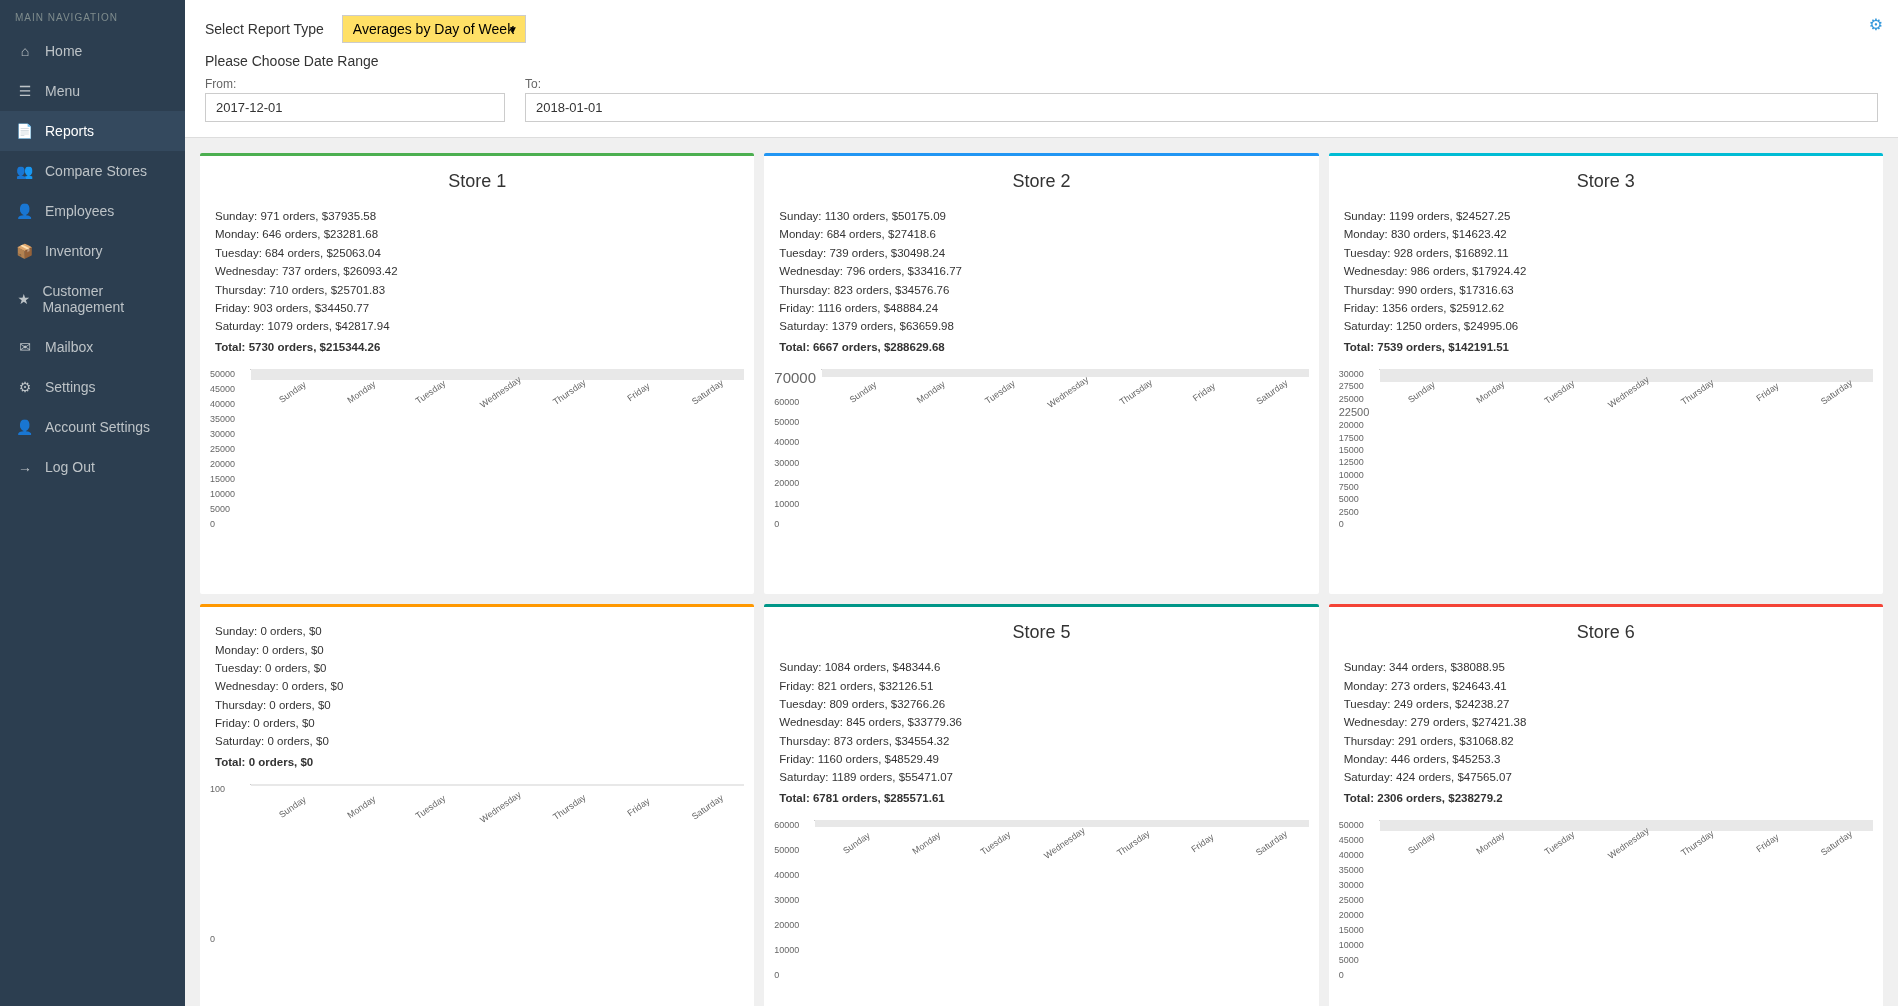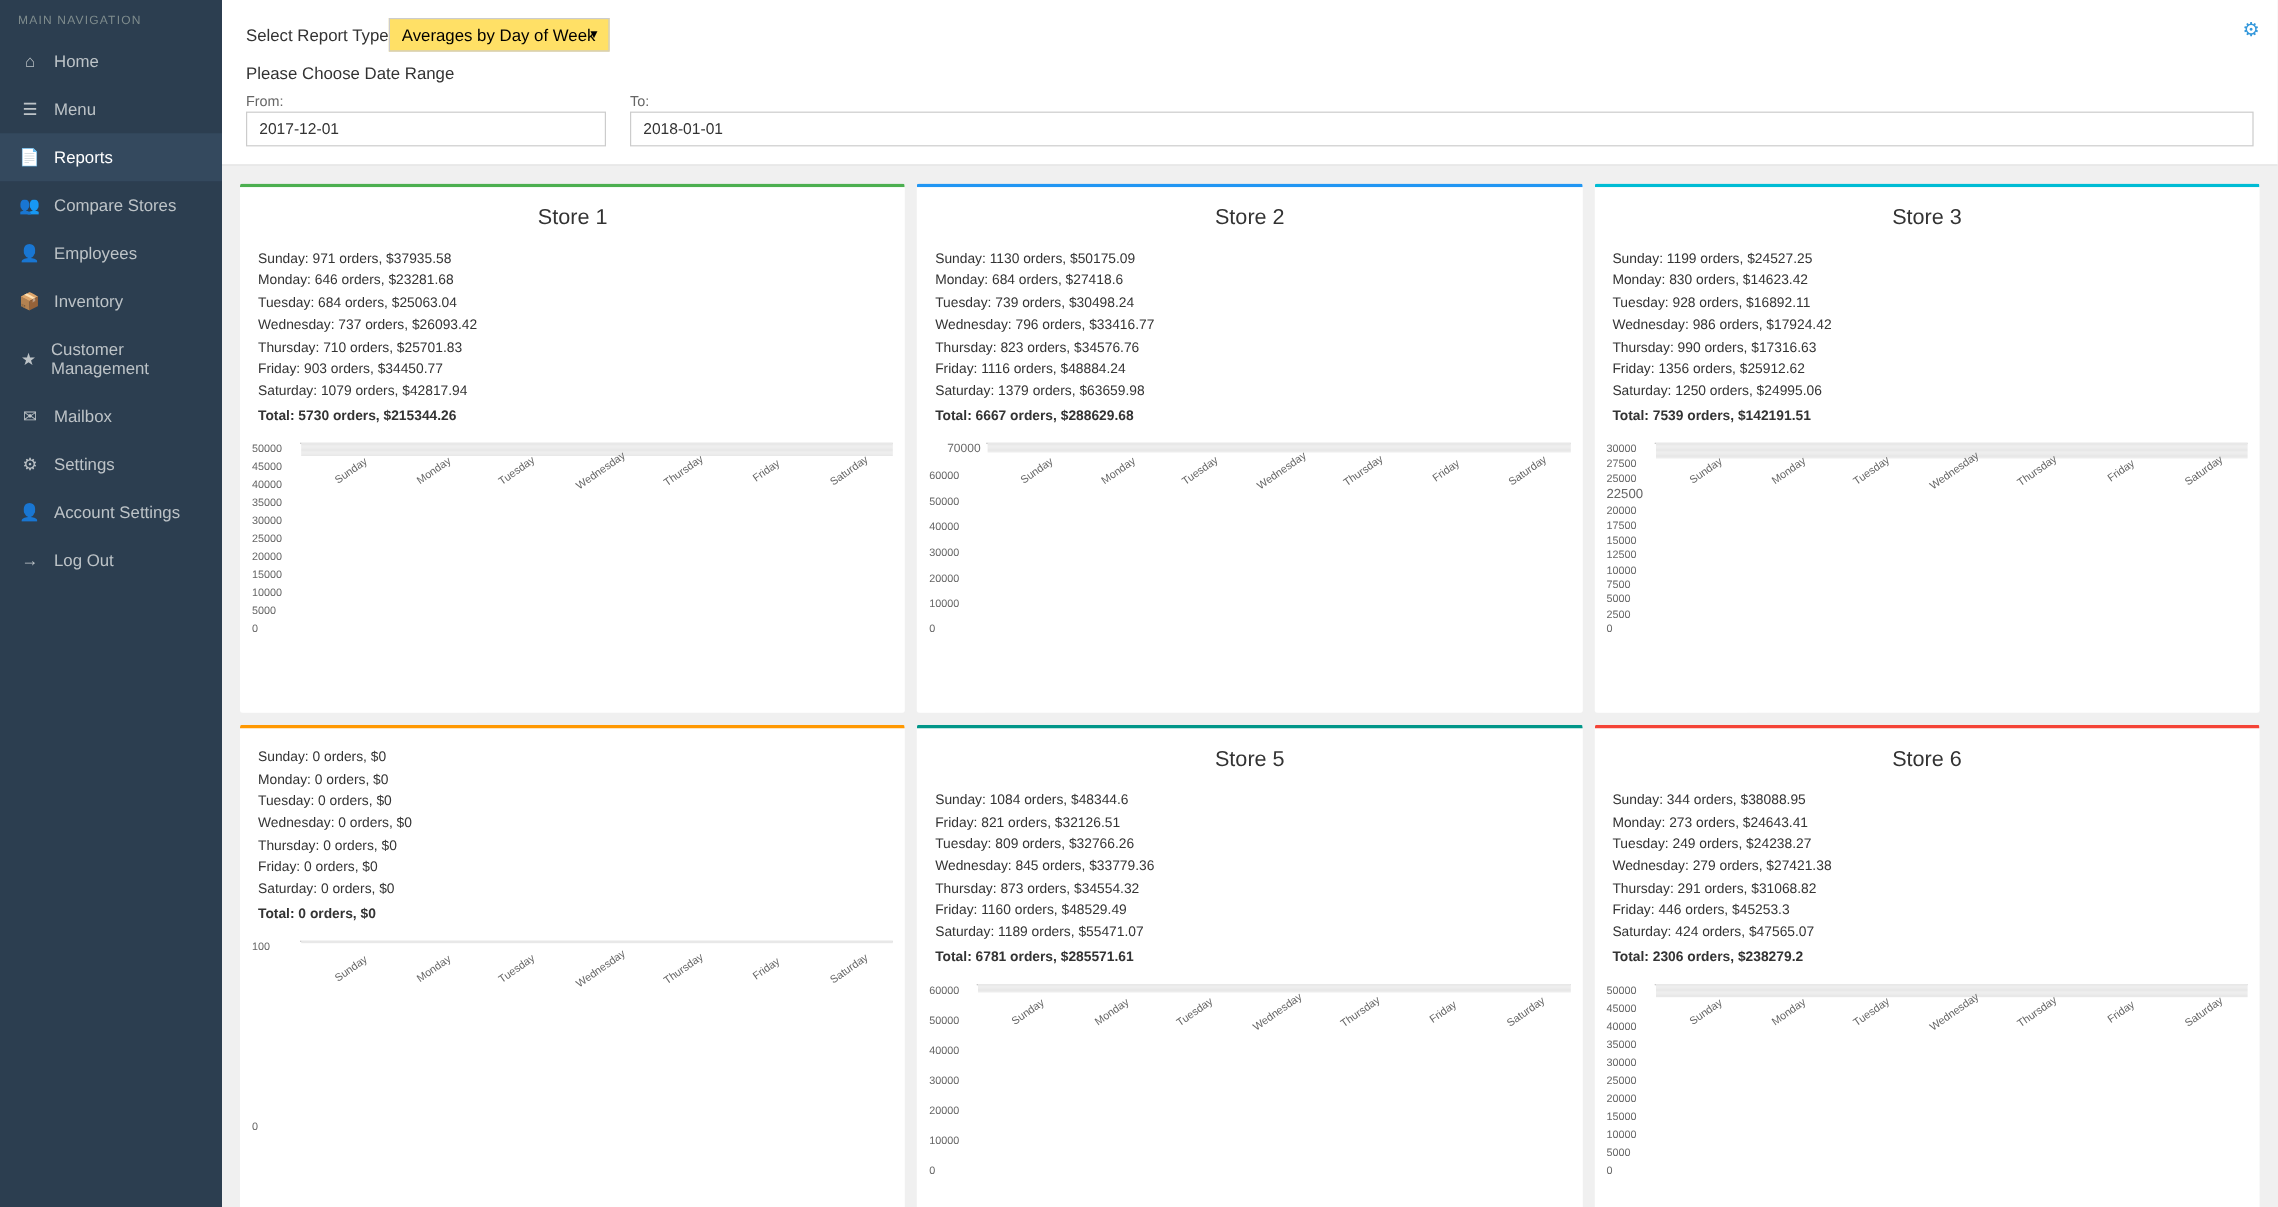--- a/index.html
+++ b/index.html
@@ -54,21 +54,21 @@
       padding: 15px 20px 15px 20px;
       border-bottom: 1px solid #ddd;
       position: sticky;
       top: 0;
       z-index: 10;
     }
 
     .report-type-row {
       display: flex;
       align-items: center;
-      gap: 0;
+      gap: 18px;
       margin-bottom: 10px;
     }
     .report-type-label {
       font-size: 14px;
       color: #333;
     }
     .report-type-select {
       background: #ffe066;
       border: 1px solid #ccc;
       padding: 5px 10px;
@@ -394,21 +394,21 @@
             <div>Wednesday: 796 orders, $33416.77</div>
             <div>Thursday: 823 orders, $34576.76</div>
             <div>Friday: 1116 orders, $48884.24</div>
             <div>Saturday: 1379 orders, $63659.98</div>
             <div class="total">Total: 6667 orders, $288629.68</div>
           </div>
     </div>
     <div style="padding:0 5px 5px 5px;">
       <div class="chart-outer">
         <div class="chart-y-axis" style="height:160px;">
-              <div style="font-size:10px;color:#666;margin-left:15px;">70000</div>
+              <div style="font-size:15px;color:#666;">70000</div>
               <div style="font-size:9px;color:#666;">60000</div>
               <div style="font-size:9px;color:#666;">50000</div>
               <div style="font-size:9px;color:#666;">40000</div>
               <div style="font-size:9px;color:#666;">30000</div>
               <div style="font-size:9px;color:#666;">20000</div>
               <div style="font-size:9px;color:#666;">10000</div>
               <div style="font-size:9px;color:#666;">0</div>
             </div>
         <div style="flex:1;display:flex;flex-direction:column;">
           <div class="chart-grid-and-bars" style="height:160px;position:relative;border-left:1px solid #ccc;border-bottom:1px solid #ccc;">
@@ -625,21 +625,21 @@
   </div>
       <div class="store-card" style="border-top-color: rgb(244, 67, 54);">
     <div class="store-card-content">
       <div class="store-title">Store 6</div>
       <div class="store-stats">
             <div>Sunday: 344 orders, $38088.95</div>
             <div>Monday: 273 orders, $24643.41</div>
             <div>Tuesday: 249 orders, $24238.27</div>
             <div>Wednesday: 279 orders, $27421.38</div>
             <div>Thursday: 291 orders, $31068.82</div>
-            <div>Friday: 446 orders, $45253.3</div>
+            <div>Monday: 446 orders, $45253.3</div>
             <div>Saturday: 424 orders, $47565.07</div>
             <div class="total">Total: 2306 orders, $238279.2</div>
           </div>
     </div>
     <div style="padding:0 5px 5px 5px;">
       <div class="chart-outer">
         <div class="chart-y-axis" style="height:160px;">
               <div style="font-size:9px;color:#666;">50000</div>
               <div style="font-size:9px;color:#666;">45000</div>
               <div style="font-size:9px;color:#666;">40000</div>

